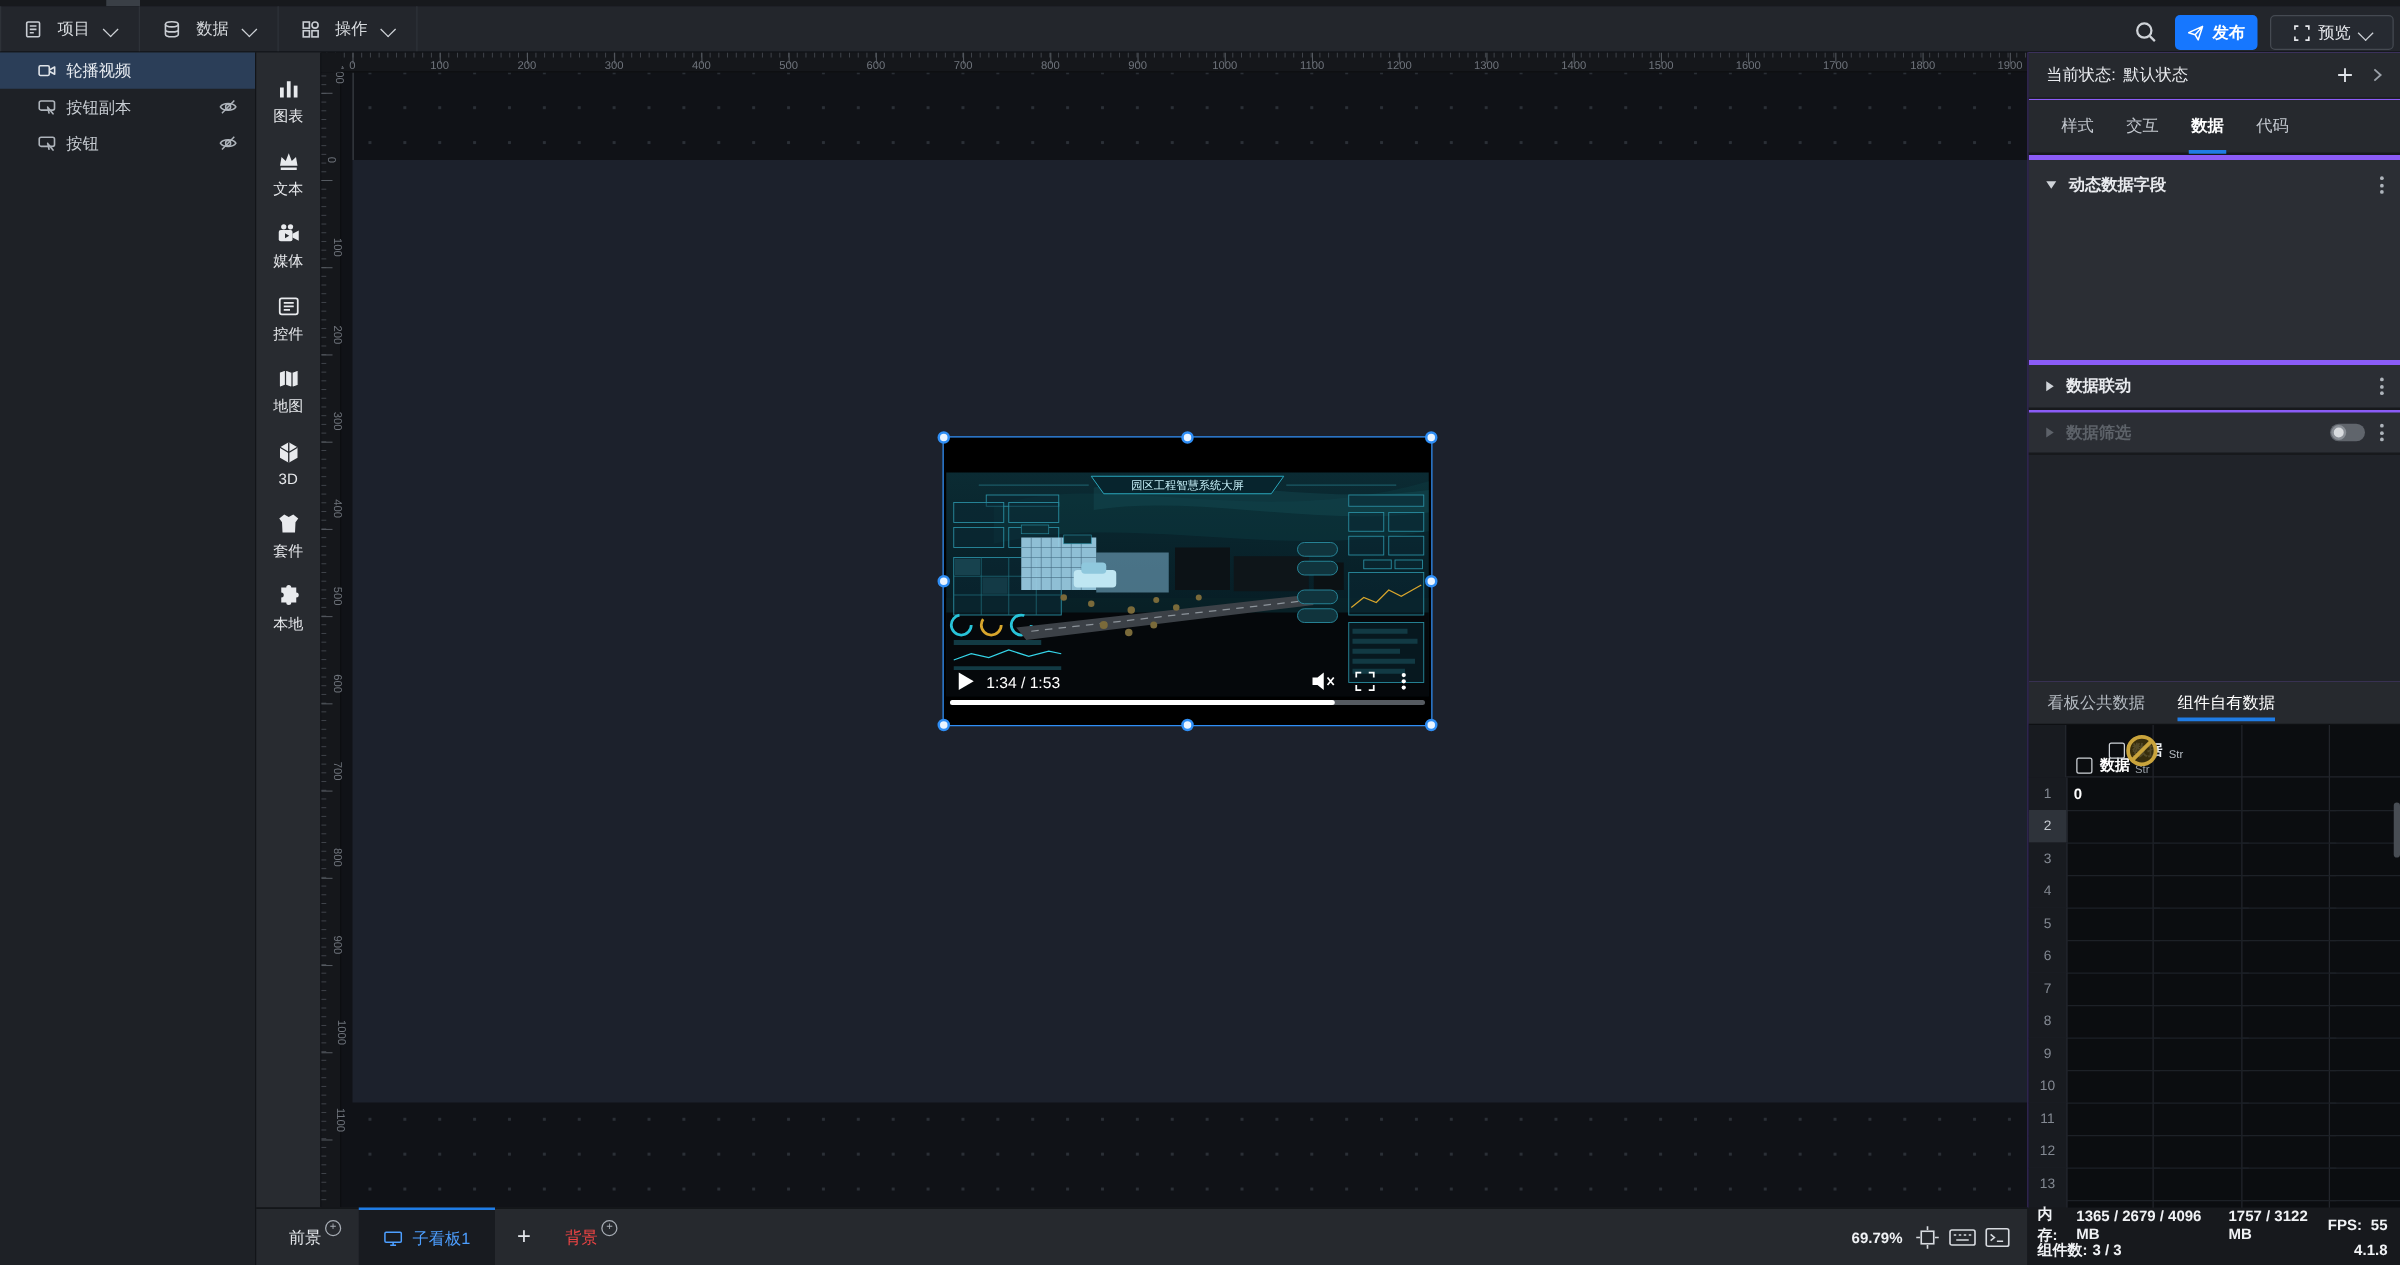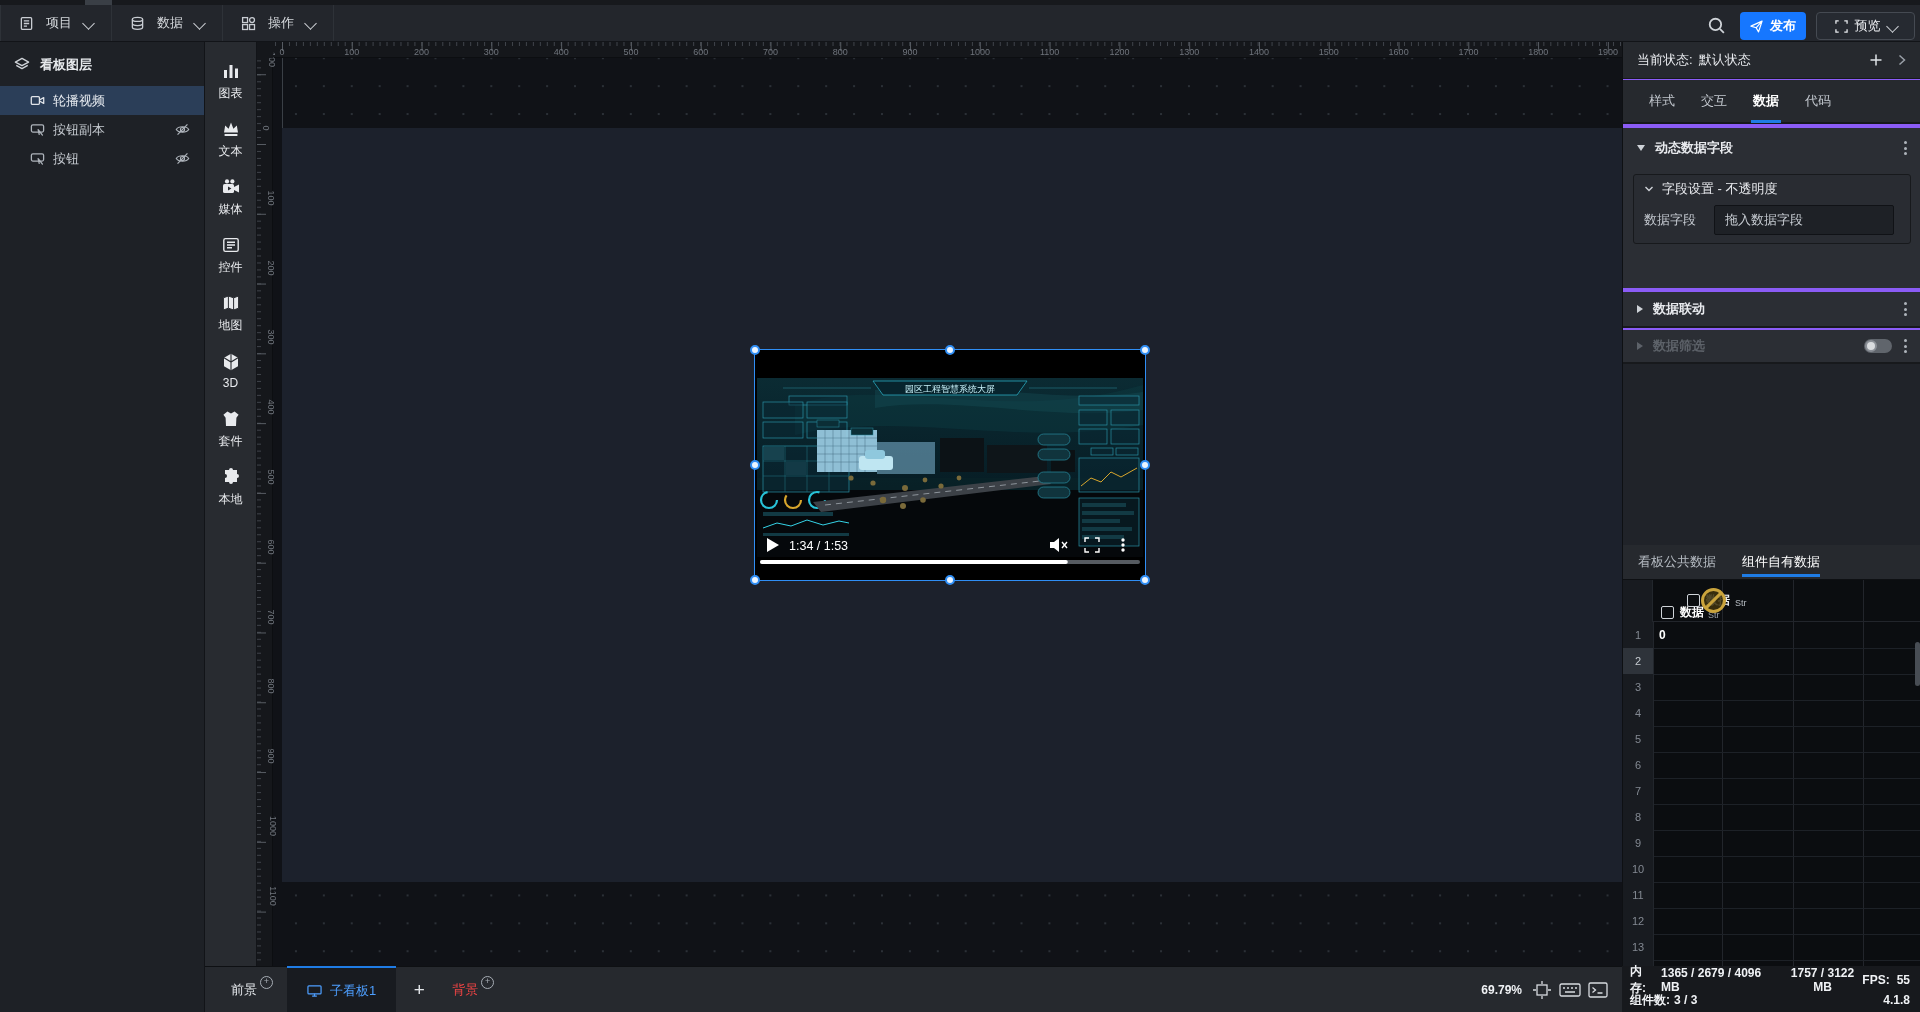--- a/index.html
+++ b/index.html
@@ -130,29 +130,20 @@
     <div class="abs btn-preview" style="left:1816px;top:7px;width:99px;height:28px;">
       <svg width="13" height="13" viewBox="0 0 14 14">
           <path d="M1 4V1h3M10 1h3v3M13 10v3h-3M4 13H1v-3" fill="none" stroke="#e8eaee" stroke-width="1.4"></path>
         </svg>
       <span>预览</span>
       <span class="chev-down"></span>
     </div>
   </div>
 
   <div class="abs lpanel" style="left:0;top:42px;width:205px;height:970px;">
-    <div class="lpanel-header">
-      <svg width="16" height="16" viewBox="0 0 14 14">
-          <g fill="none" stroke="#cfd3d8" stroke-width="1.2" stroke-linejoin="round">
-            <path d="M7 1.2 L12.8 4.4 7 7.6 1.2 4.4 Z"></path>
-            <path d="M2 7.4 L7 10.2 12 7.4"></path>
-          </g>
-        </svg>
-      <span>看板图层</span>
-    </div>
     <div class="layer-item sel">
       <svg width="15" height="15" viewBox="0 0 14 14">
           <g fill="none" stroke="#dfe3e8" stroke-width="1.2">
             <rect x="1.2" y="3.4" width="7.6" height="7.2" rx="1"></rect>
             <path d="M8.8 6.5 L12.8 4.3 V9.7 L8.8 7.5" stroke-linejoin="round"></path>
           </g>
         </svg>
       <span>轮播视频</span>
     </div>
     <div class="layer-item">
@@ -463,34 +454,20 @@
     <div class="abs sect" style="left:0;top:86px;width:298px;height:160px;">
       <div class="row" style="height:40px;padding:0 14px;">
         <span class="tri-down"></span>
         <span class="sect-title" style="margin-left:10px;">动态数据字段</span>
         <div style="flex:1"></div>
         <span class="kebab">
             <i></i>
             <i></i>
             <i></i>
           </span>
-      </div>
-      <div class="abs fieldbox" style="left:10px;top:46px;width:278px;height:70px;">
-        <div class="row" style="height:28px;padding:0 10px;gap:8px;">
-          <svg width="10" height="10" viewBox="0 0 10 10">
-              <path d="M1.5 3 L5 6.5 L8.5 3" fill="none" stroke="#cfd3d8" stroke-width="1.4"></path>
-            </svg>
-          <span style="color:#e8eaee;">字段设置 - 不透明度</span>
-        </div>
-        <div class="row" style="height:34px;padding:0 10px;">
-          <span style="color:#c3c8cf;">数据字段</span>
-          <div class="fieldinput" style="margin-left:18px;width:168px;height:28px;">
-            <span>拖入数据字段</span>
-          </div>
-        </div>
       </div>
     </div>
 
     <div class="abs sect row" style="left:0;top:250px;width:298px;height:36px;padding:0 14px;border-bottom:2px solid #17191c;">
       <span class="tri-right"></span>
       <span class="sect-title" style="margin-left:10px;">数据联动</span>
       <div style="flex:1"></div>
       <span class="kebab">
           <i></i>
           <i></i>
@@ -656,21 +633,21 @@
           <rect x="1" y="2" width="18" height="14" rx="1.5"></rect>
           <path d="M4.5 6.5l3 2.5-3 2.5M9.5 12h5"></path>
         </g>
       </svg>
   </div>
 
   <div class="abs statusbar" style="left:1622px;top:966px;width:298px;height:46px;padding:5px 10px 0 8px;">
     <div class="row" style="height:18px;">
       <span>内存:</span>
       <span style="margin-left:5px;">1365 / 2679 / 4096 MB</span>
-      <span style="margin-left:8px;text-align:center;">1757 / 3122 MB</span>
+      <span style="margin-left:8px;">1757 / 3122 MB</span>
       <div style="flex:1"></div>
       <span>FPS:</span>
       <span style="margin-left:7px;">55</span>
     </div>
     <div class="row" style="height:18px;margin-top:2px;">
       <span>组件数:</span>
       <span style="margin-left:4px;">3 / 3</span>
       <div style="flex:1"></div>
       <span>4.1.8</span>
     </div>

